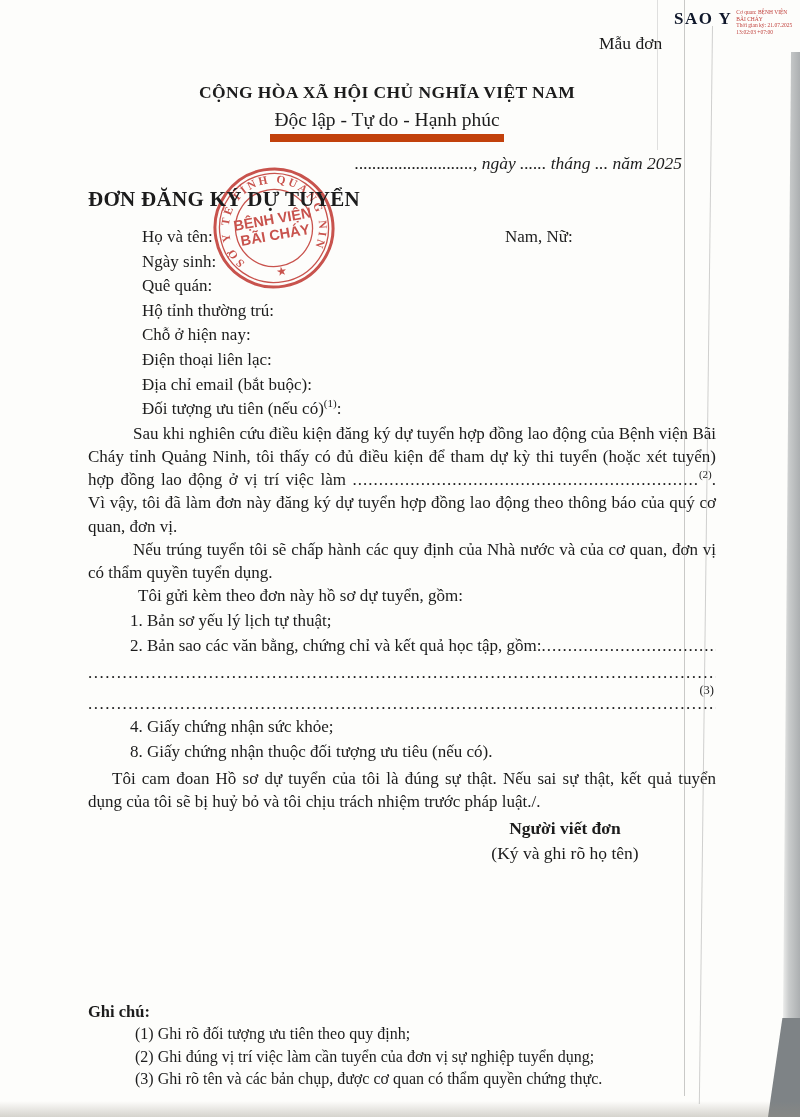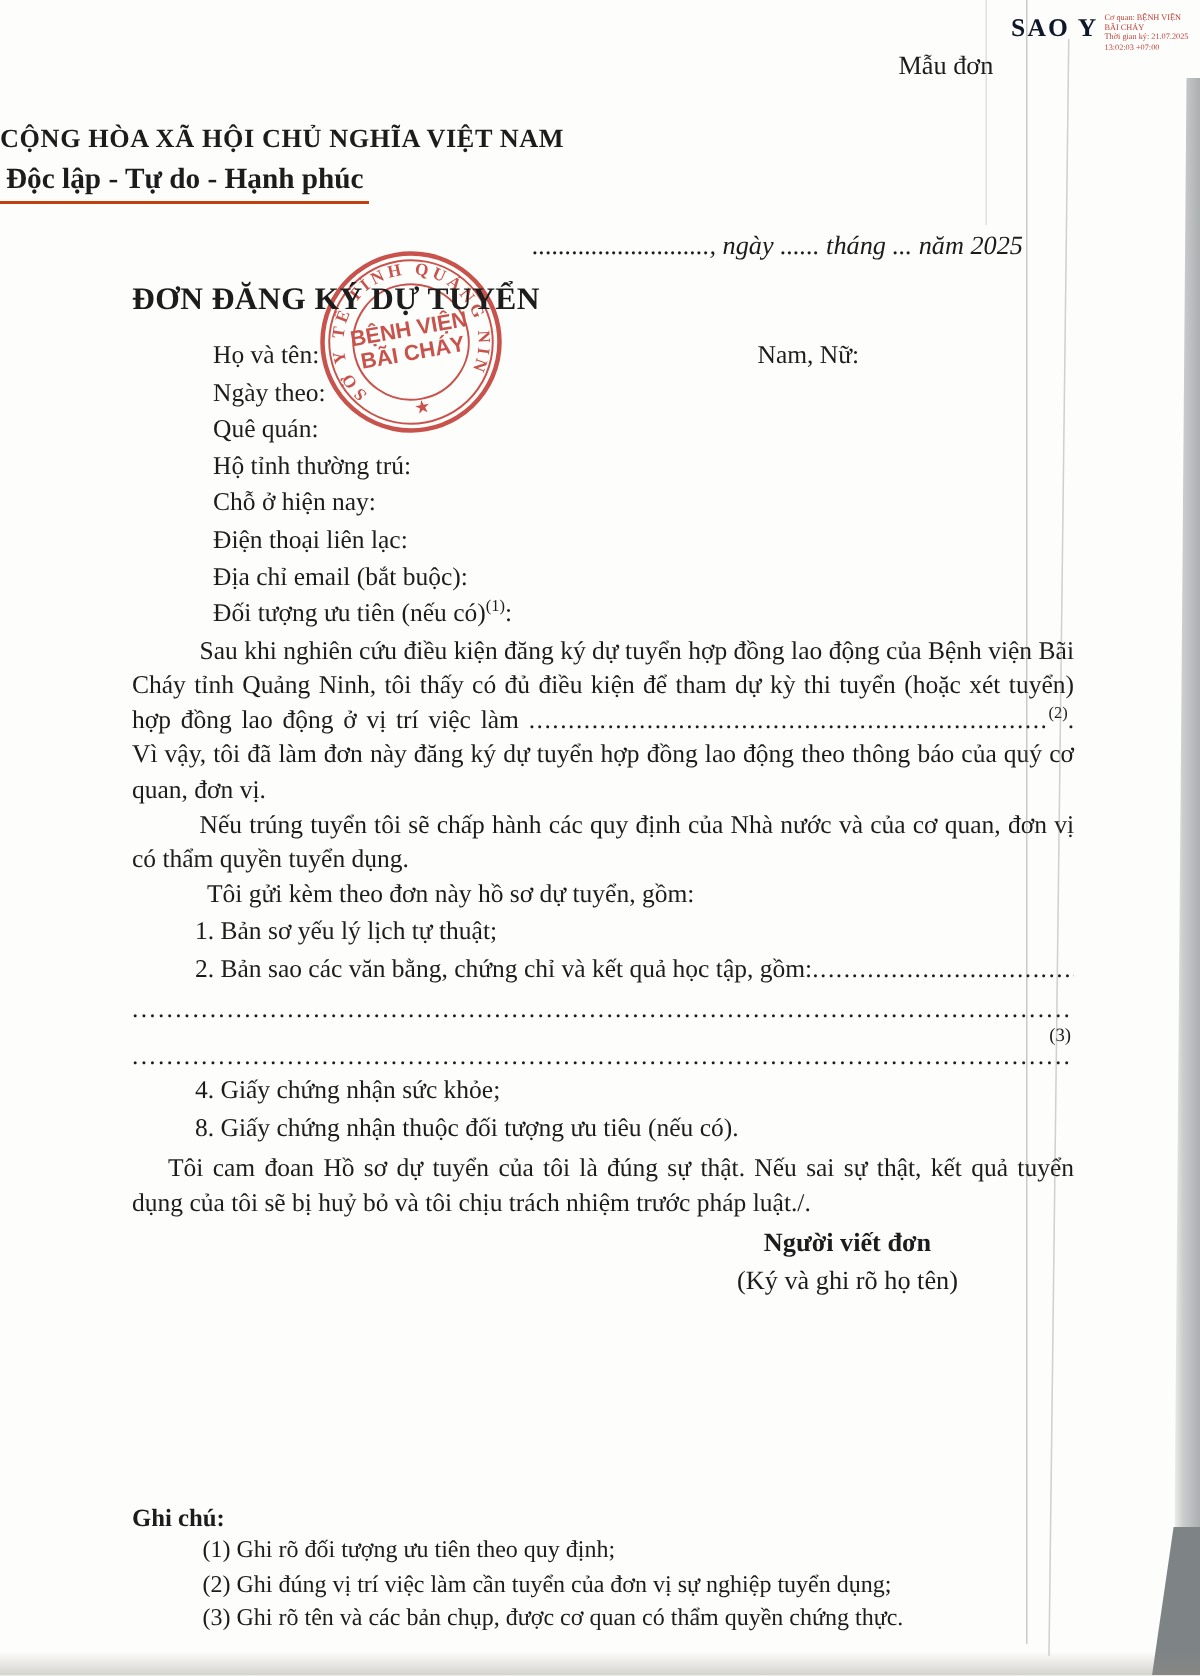--- a/index.html
+++ b/index.html
@@ -8,24 +8,24 @@
     background:#fdfdfb;overflow:hidden;
     font-family:"Liberation Serif","DejaVu Serif",serif;
     color:#1c1c1c;
   }
   
   .form-type{position:absolute;top:33px;left:599px;font-size:17.5px;}
   .saoy-wrap{position:absolute;top:9px;left:674px;display:flex;align-items:flex-start;gap:4px;}
   .saoy{font-size:17px;font-weight:bold;color:#0f172a;letter-spacing:1.5px;white-space:nowrap;}
   .cert{font-size:5.5px;line-height:6.5px;color:#c0413c;width:60px;}
   
-  .nat-header{position:absolute;top:82px;left:0;width:774px;text-align:left;}
+  .nat-header{position:absolute;top:82px;left:0;width:774px;text-align:center;}
   .nat-title{font-size:17.5px;font-weight:bold;letter-spacing:.4px;margin:0;}
-  .motto{display:inline-block;font-size:19.5px;font-weight:bold;margin-top:6px;
-         padding:0 4px 3px;border-bottom:2px solid #c2410c;}
+  .motto{display:inline-block;font-size:19.5px;font-weight:normal;margin-top:6px;
+         padding:0 4px 3px;border-bottom:8px solid #c2410c;}
   .date-line{position:absolute;top:153px;left:0;width:682px;text-align:right;
              font-style:italic;font-size:17.5px;}
   
   .stamp{position:absolute;left:196px;top:150px;width:156px;height:156px;
          transform:rotate(-10deg);opacity:.9;mix-blend-mode:multiply;pointer-events:none;}
   
   .content{position:absolute;left:88px;top:186px;width:628px;font-size:17px;}
   .doc-title{font-size:21px;font-weight:bold;text-align:left;letter-spacing:.3px;
              margin:0 0 13px 0;line-height:26px;}
   .field-row{padding-left:54px;height:24.6px;line-height:24.6px;position:relative;white-space:nowrap;}
@@ -101,21 +101,21 @@
     </svg>
   </div>
 
   <div class="content">
     <h2 class="doc-title">ĐƠN ĐĂNG KÝ DỰ TUYỂN</h2>
 
     <div class="field-row">
       <span>Họ và tên:</span>
       <span class="field-right">Nam, Nữ:</span>
     </div>
-    <div class="field-row"><span>Ngày theo:</span></div>
+    <div class="field-row"><span>Ngày sinh:</span></div>
     <div class="field-row"><span>Quê quán:</span></div>
     <div class="field-row"><span>Hộ tỉnh thường trú:</span></div>
     <div class="field-row"><span>Chỗ ở hiện nay:</span></div>
     <div class="field-row"><span>Điện thoại liên lạc:</span></div>
     <div class="field-row"><span>Địa chỉ email (bắt buộc):</span></div>
     <div class="field-row">
       <span>Đối tượng ưu tiên (nếu có)</span><sup>(1)</sup><span>:</span>
     </div>
 
     <p class="para"><span>Sau khi nghiên cứu điều kiện đăng ký dự tuyển hợp đồng lao động của Bệnh viện Bãi Cháy tỉnh Quảng Ninh, tôi thấy có đủ điều kiện để tham dự kỳ thi tuyển (hoặc xét tuyển) hợp đồng lao động ở vị trí việc làm </span><span class="dots-inline">..................................................................</span><sup>(2)</sup><span>. Vì vậy, tôi đã làm đơn này đăng ký dự tuyển hợp đồng lao động theo thông báo của quý cơ quan, đơn vị.</span></p>

